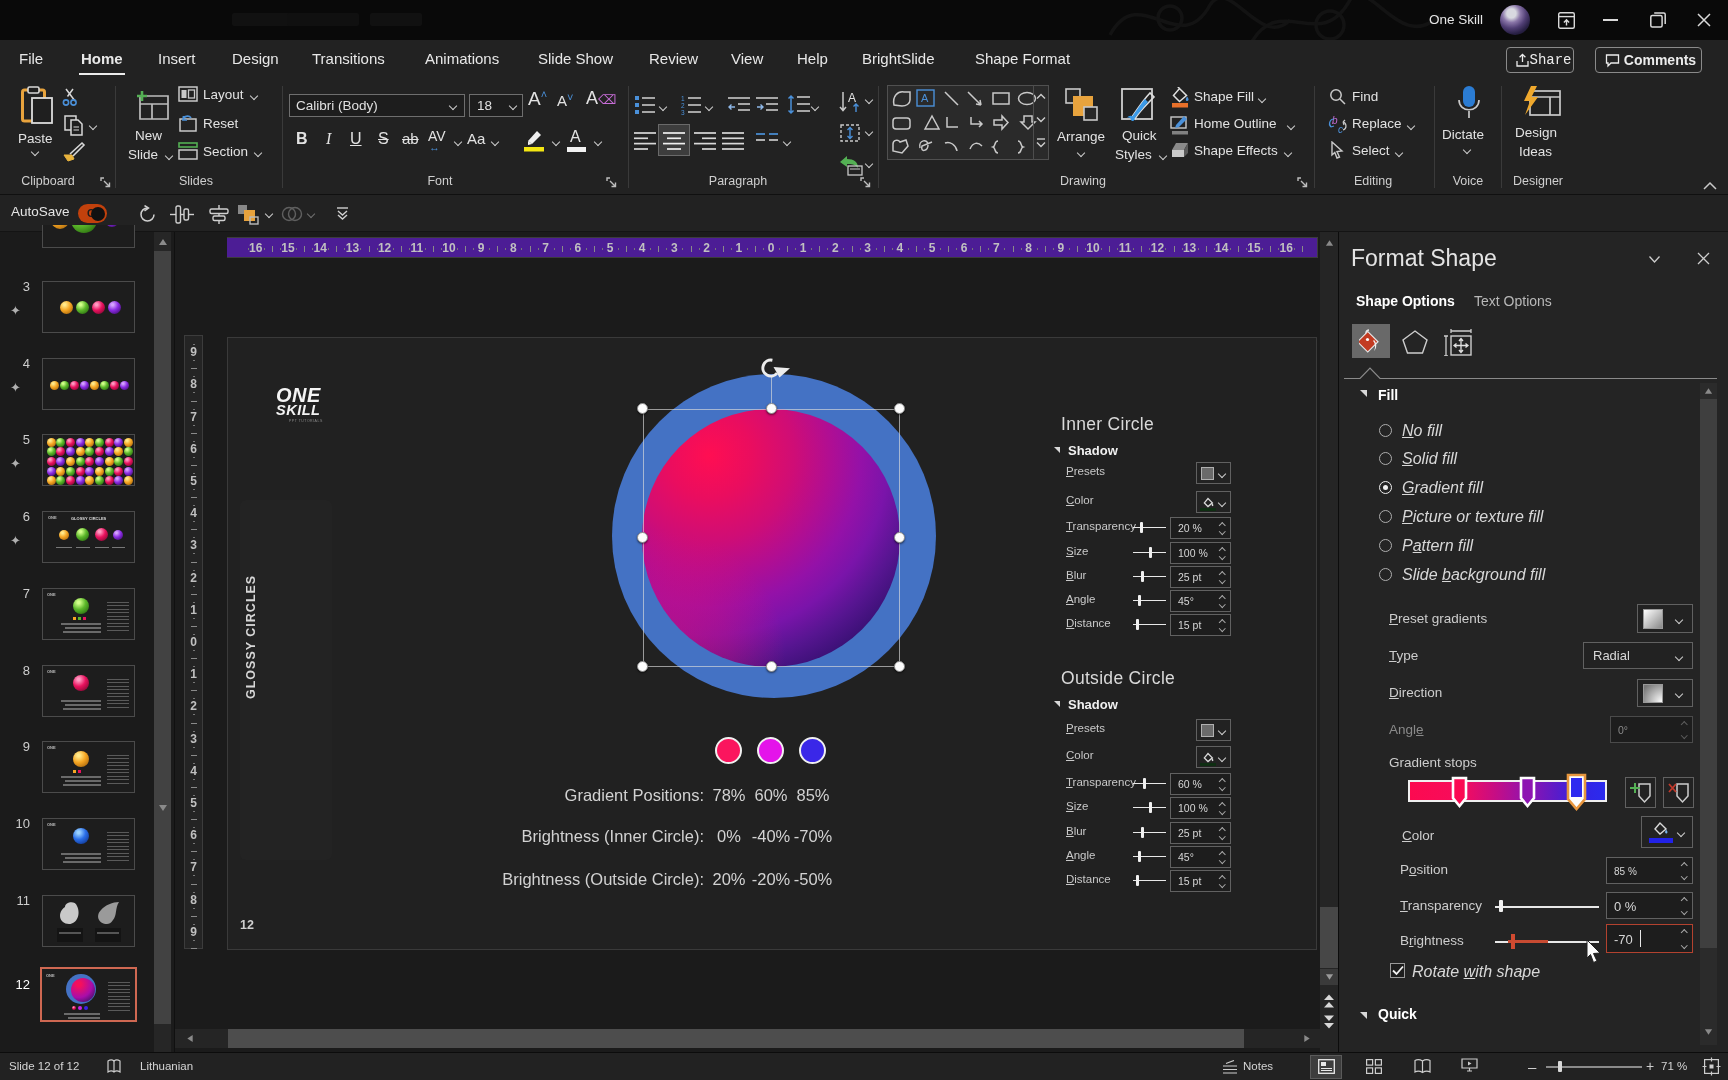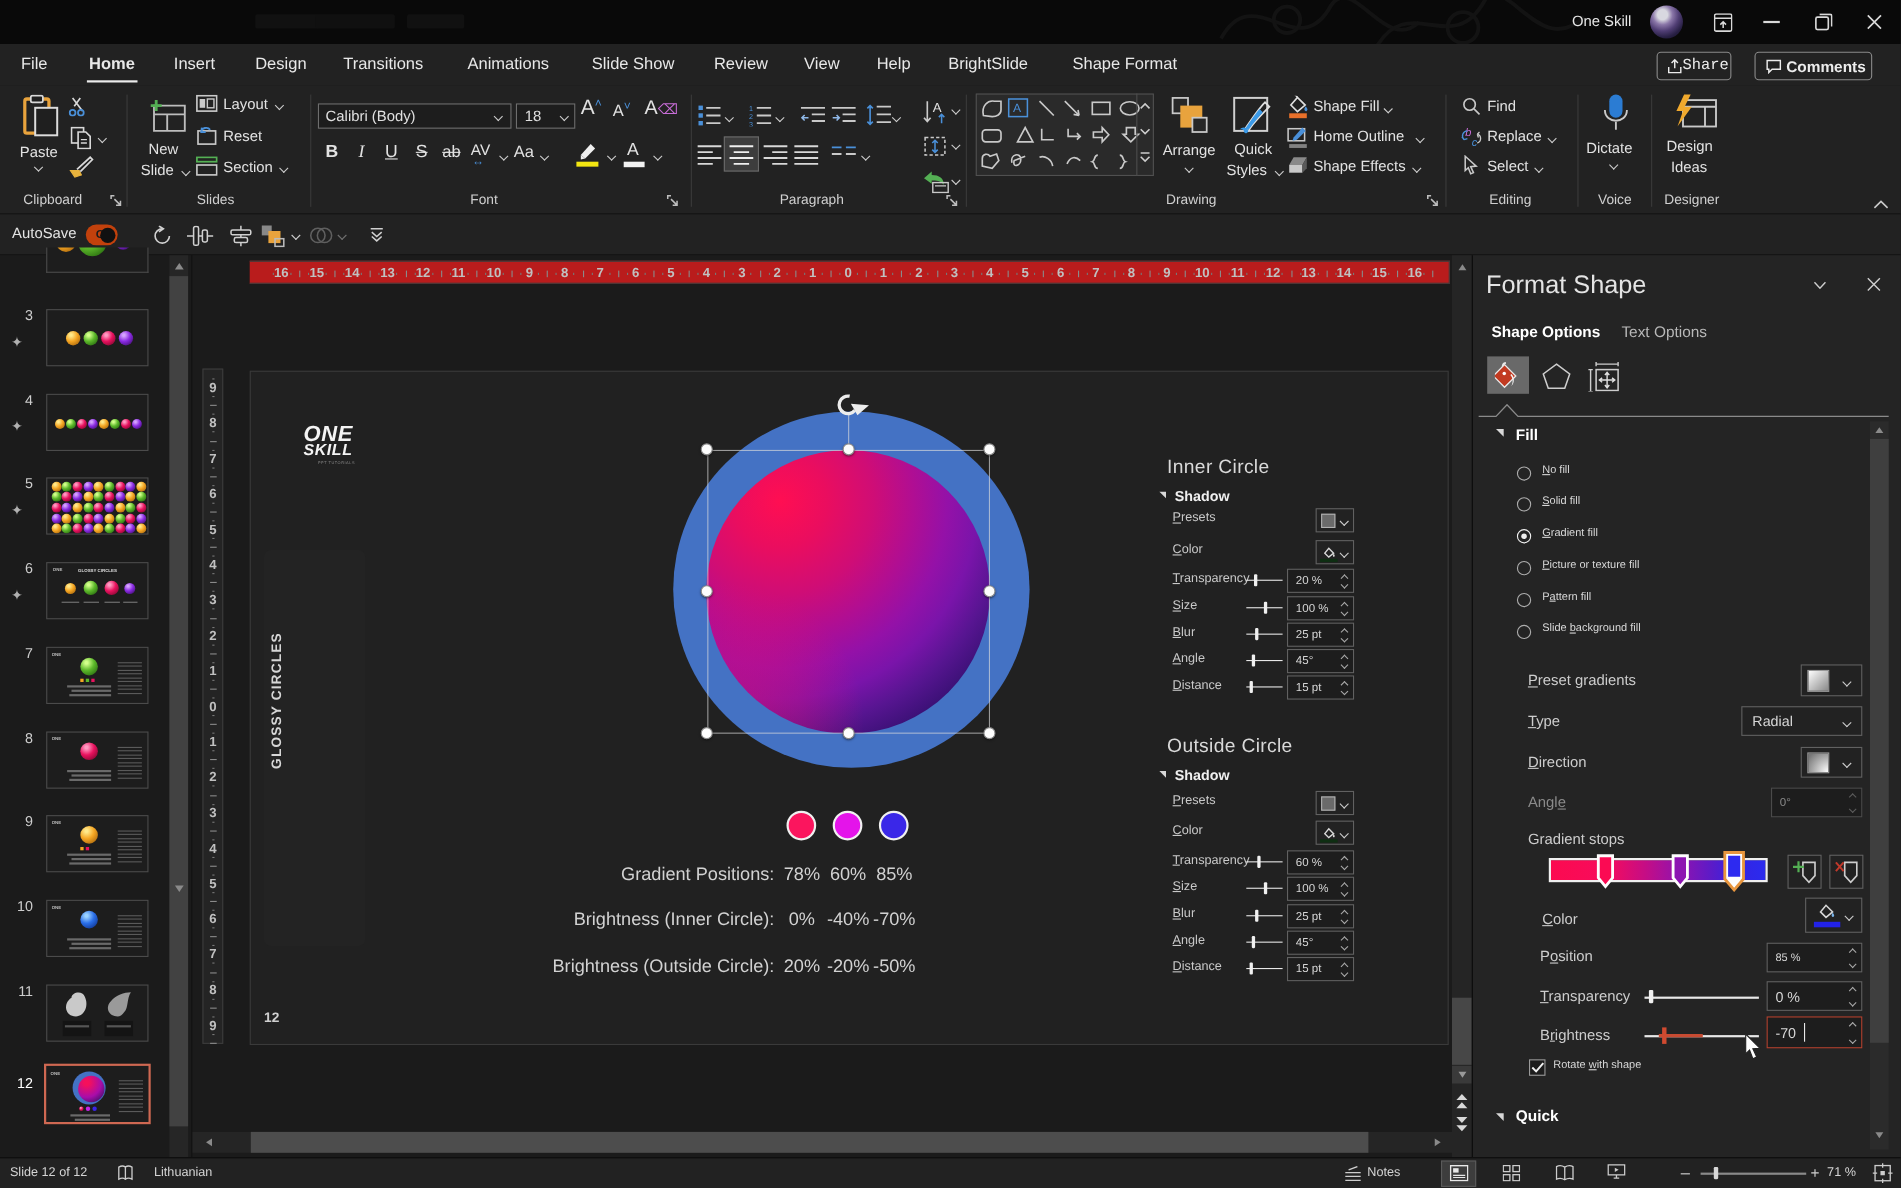--- a/index.html
+++ b/index.html
@@ -715,21 +715,21 @@
       <path d="M1 7 L5 1 L9 7 Z" fill="#8a8a8a"></path>
     </svg>
   <div class="abs" style="left:154px;top:19px;width:17px;height:773px;background:#424242"></div>
   <svg class="abs" style="left:158px;top:572px" width="10" height="8" viewBox="0 0 10 8">
       <path d="M1 1 L5 7 L9 1 Z" fill="#8a8a8a"></path>
     </svg>
   <div class="abs" style="left:174px;top:0;width:1px;height:820px;background:#101010"></div>
 </div>
 
 <div class="abs" id="workspace"></div>
-<div class="abs" id="hruler" style="left:227px;top:237px;width:1091px;height:21px;background:#b91c1c;border:1px solid #3c3c3c;border-left:none">
+<div class="abs" id="hruler" style="left:227px;top:237px;width:1091px;height:21px;background:#4c1d95;border:1px solid #3c3c3c;border-left:none">
     <div style="position:absolute;left:18.799999999999955px;top:3px;width:20px;text-align:center;color:#c0c0c0;font-size:12px;font-weight:bold">16</div>
     <div style="position:absolute;left:44.899999999999956px;top:8px;width:1px;height:6px;background:#8a8a8a"></div>
     <div style="position:absolute;left:36.799999999999955px;top:10px;width:1px;height:2px;background:#777"></div>
     <div style="position:absolute;left:20.799999999999955px;top:10px;width:1px;height:2px;background:#777"></div>
     <div style="position:absolute;left:50.99999999999994px;top:3px;width:20px;text-align:center;color:#c0c0c0;font-size:12px;font-weight:bold">15</div>
     <div style="position:absolute;left:77.09999999999994px;top:8px;width:1px;height:6px;background:#8a8a8a"></div>
     <div style="position:absolute;left:68.99999999999994px;top:10px;width:1px;height:2px;background:#777"></div>
     <div style="position:absolute;left:52.99999999999994px;top:10px;width:1px;height:2px;background:#777"></div>
     <div style="position:absolute;left:83.19999999999993px;top:3px;width:20px;text-align:center;color:#c0c0c0;font-size:12px;font-weight:bold">14</div>
     <div style="position:absolute;left:109.29999999999993px;top:8px;width:1px;height:6px;background:#8a8a8a"></div>
@@ -1147,21 +1147,21 @@
 </svg>
 <svg class="abs" style="left:1344px;top:365px" width="374" height="15" viewBox="0 0 374 15">
     <path d="M0 13.5 L16 13.5 L26 3 L36 13.5 L373 13.5" fill="none" stroke="#8a8a8a" stroke-width="1.2"></path>
   </svg>
 <div class="sectri" style="left:1360px;top:390px"></div>
 <div class="abs" style="left:1378px;top:387px;color:#fff;font-size:14px;font-weight:bold">Fill</div>
 <style>
   .radio { position:absolute; left:1379px; width:13px; height:13px; border-radius:50%; border:1.5px solid #adadad; }
   .radio.on { border-color:#f0f0f0; }
   .radio.on::after { content:""; position:absolute; left:2.5px; top:2.5px; width:5px; height:5px; border-radius:50%; background:#f0f0f0; }
-  .rlab { position:absolute; left:1402px; color:#d8d8d8; font-size:10px; }
+  .rlab { position:absolute; left:1402px; color:#d8d8d8; font-size:16px;font-style:italic; }
   .plab2 { position:absolute; color:#cdcdcd; font-size:13.5px; }
 </style>
 <div class="radio" style="top:424px"></div>
 <div class="rlab" style="top:422px"><span style="text-decoration:underline">N</span>o fill</div>
 <div class="radio" style="top:452px"></div>
 <div class="rlab" style="top:450px"><span style="text-decoration:underline">S</span>olid fill</div>
 <div class="radio on" style="top:481px"></div>
 <div class="rlab" style="top:479px"><span style="text-decoration:underline">G</span>radient fill</div>
 <div class="radio" style="top:510px"></div>
 <div class="rlab" style="top:508px"><span style="text-decoration:underline">P</span>icture or texture fill</div>

